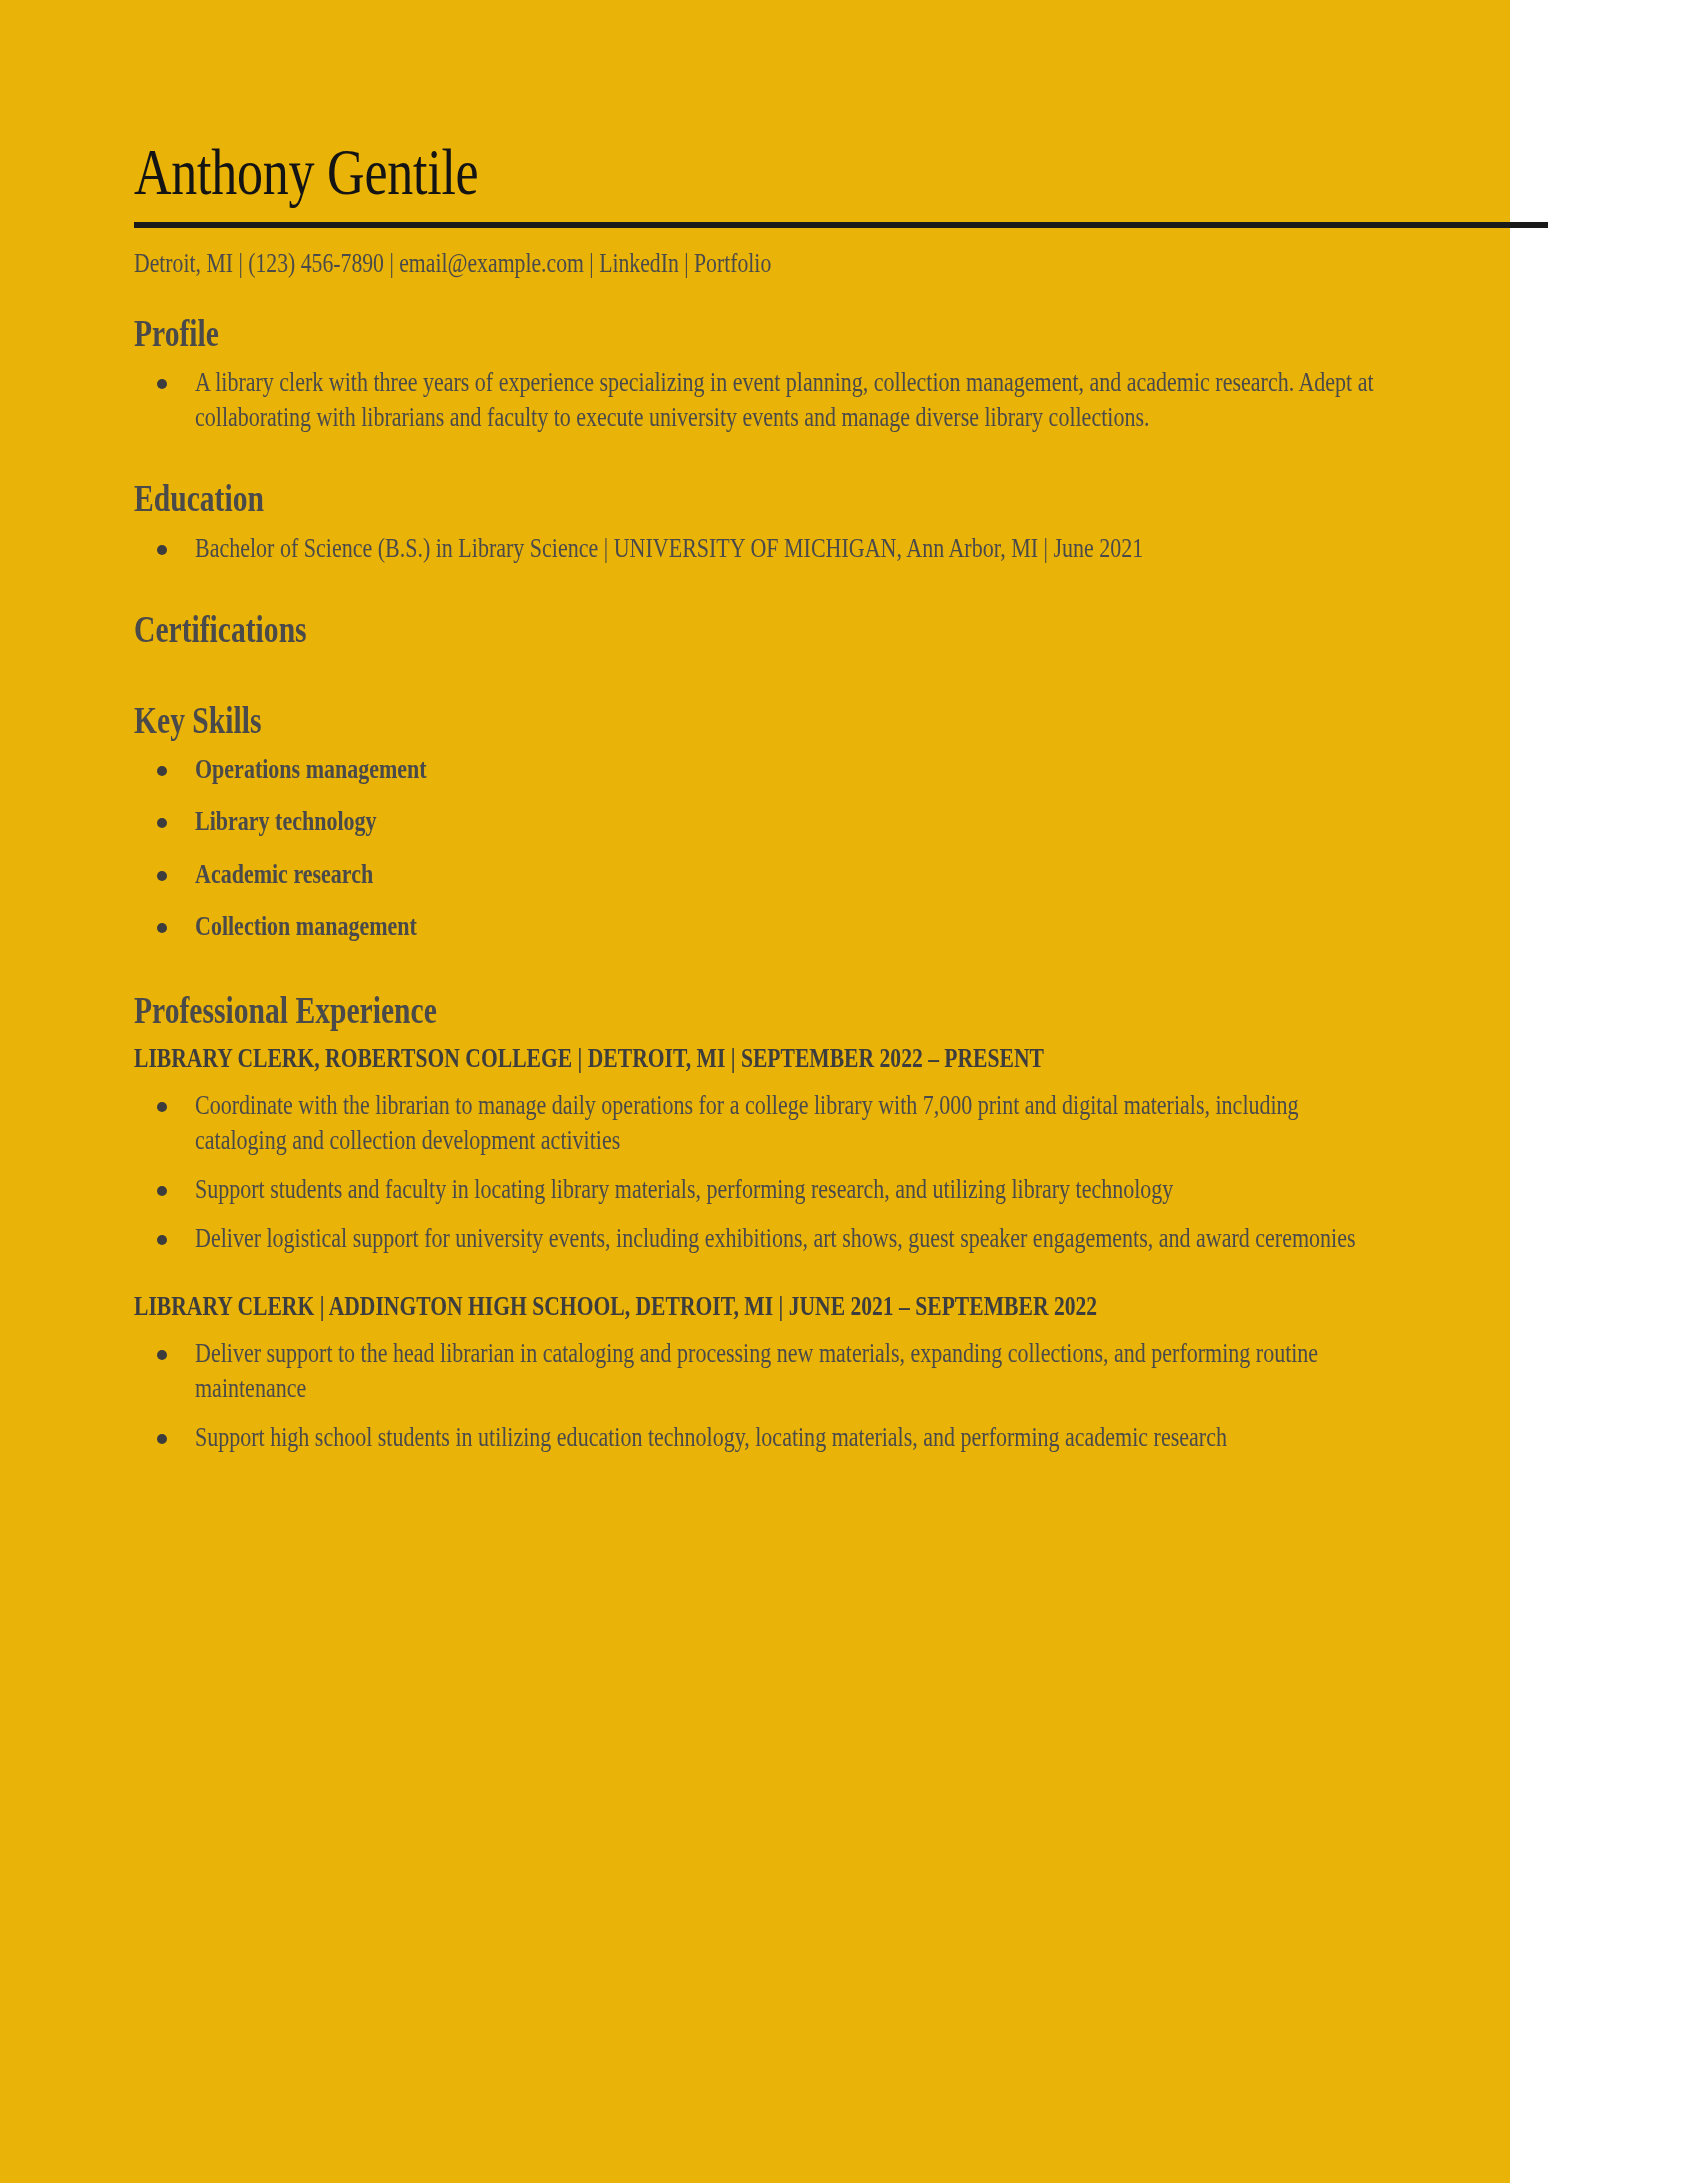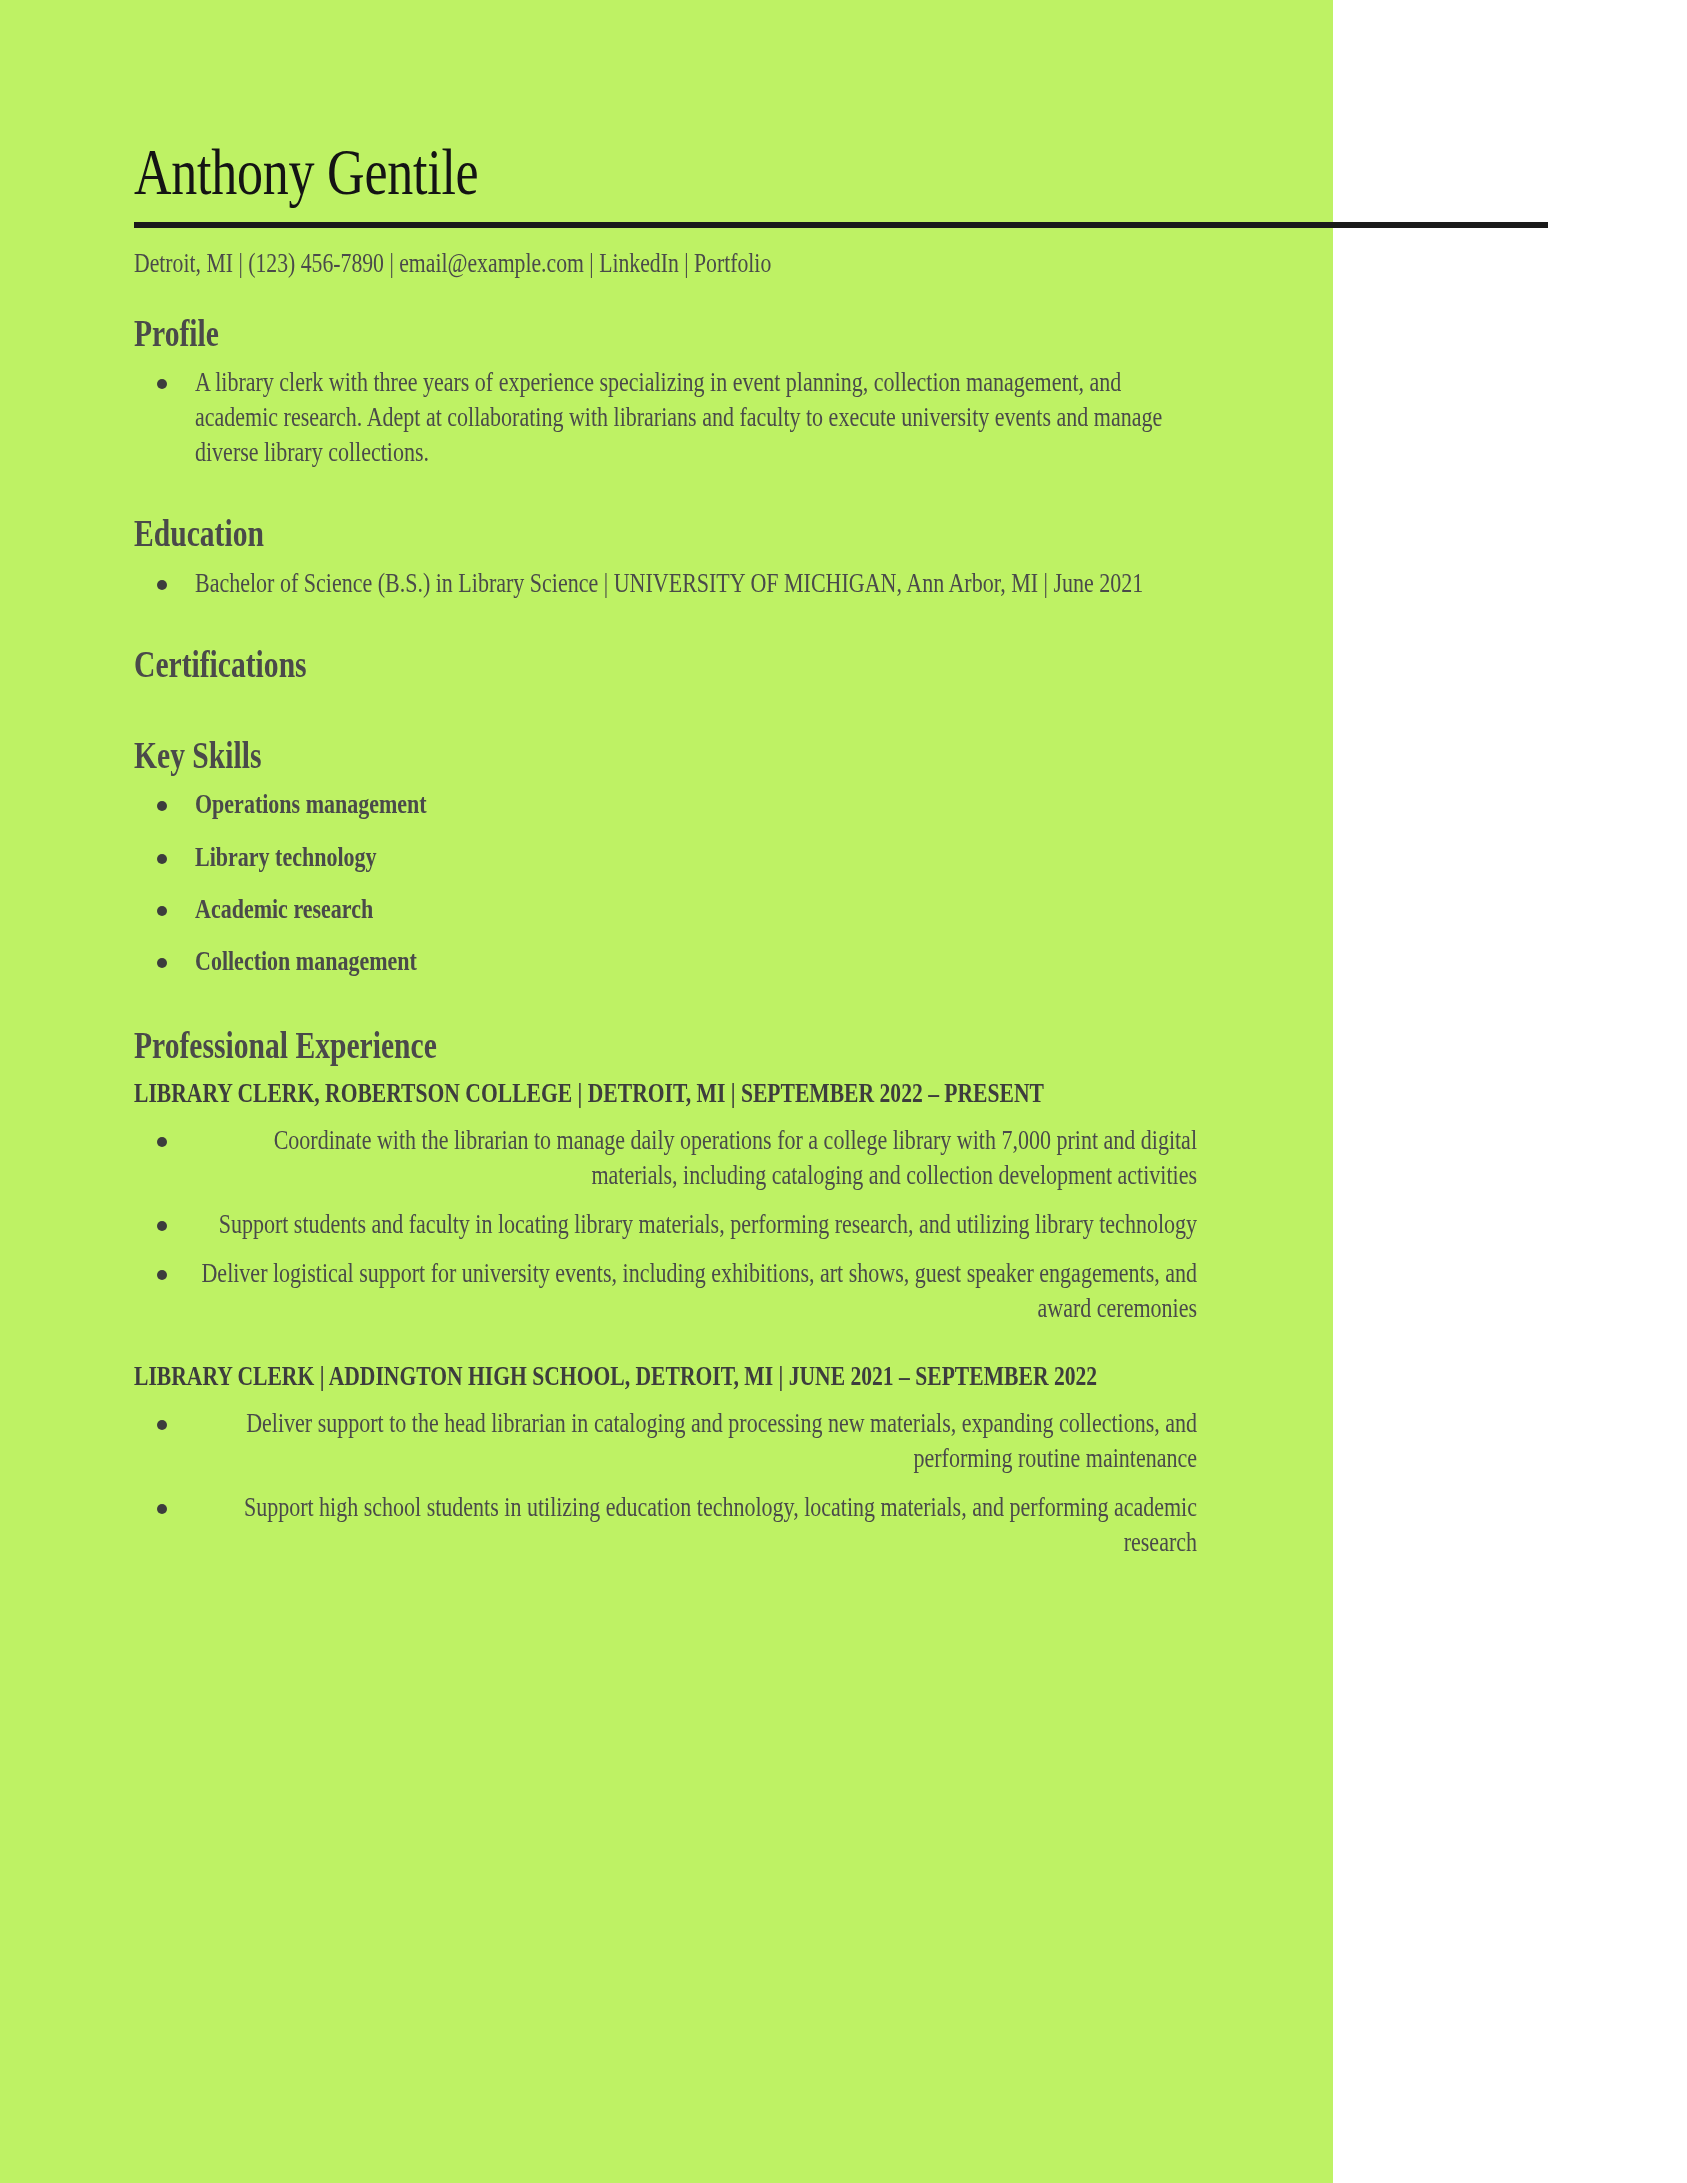--- a/index.html
+++ b/index.html
@@ -11,23 +11,23 @@
   body {
     width: 1687px;
     height: 2183px;
     font-family: "Liberation Serif", "DejaVu Serif", serif;
     color: #404040;
     -webkit-font-smoothing: antialiased;
   }
 
   .page {
     position: relative;
-    width: 1333px;
+    width: 1510px;
     height: 2183px;
-    background: #bef264;
+    background: #eab308;
     box-sizing: border-box;
     padding: 139px 136px 0 134px;
   }
 
   
   .name {
     font-size: 65px;
     line-height: 1.02;
     font-weight: 400;
     color: #141414;
@@ -91,21 +91,21 @@
   ul.bullets > li::before {
     content: "";
     position: absolute;
     left: 22.5px;
     top: 14px;
     width: 10px;
     height: 10px;
     border-radius: 50%;
     background: #3d3d3d;
   }
-  ul.bullets.spaced > li { margin-bottom: 14px; text-align: right; }
+  ul.bullets.spaced > li { margin-bottom: 14px; }
   ul.bullets.skills > li { margin-bottom: 17px; font-weight: bold; }
 
   
   .job-title {
     font-size: 27px;
     font-weight: 700;
     color: #3d3d3d;
     line-height: 1.2;
     margin: 0 0 13.2px 0;
     transform: scaleX(0.80);

